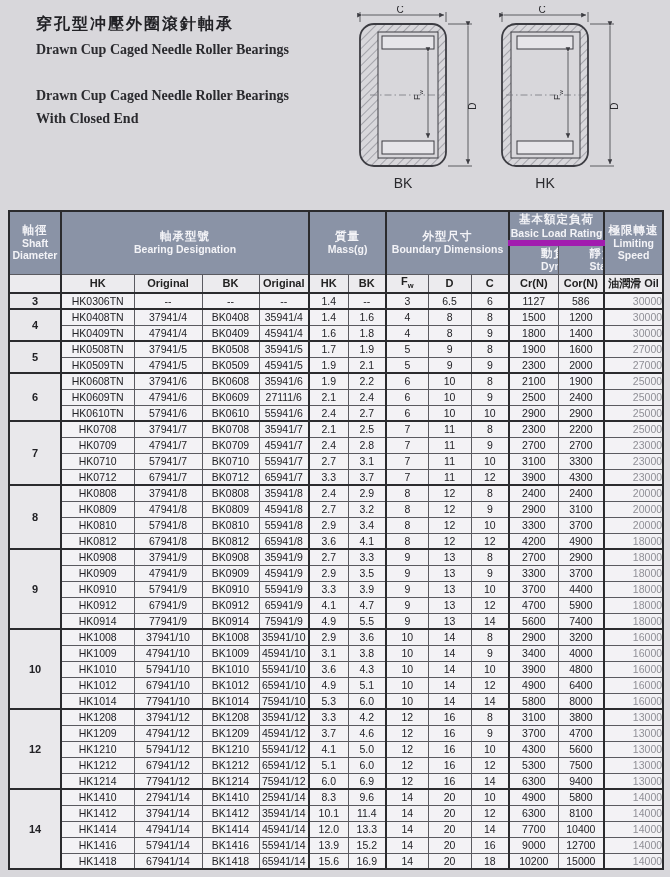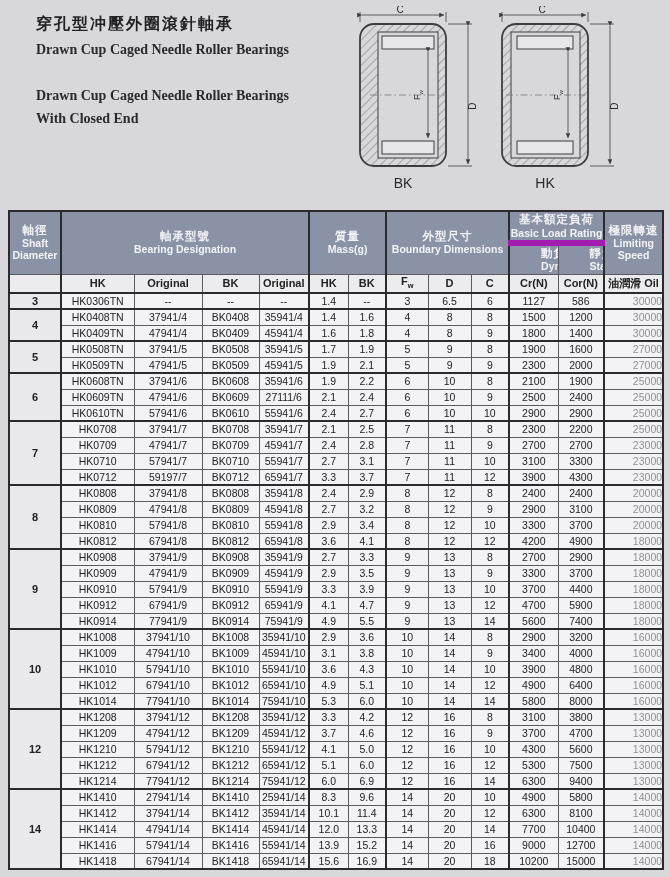--- a/index.html
+++ b/index.html
@@ -357,21 +357,21 @@
           <td>3.1</td>
           <td class="sep">7</td>
           <td>11</td>
           <td>10</td>
           <td class="sep">3100</td>
           <td>3300</td>
           <td class="sep speed">23000</td>
         </tr>
         <tr>
           <td class="sep">HK0712</td>
-          <td>59197/7</td>
+          <td>67941/7</td>
           <td>BK0712</td>
           <td>65941/7</td>
           <td class="sep">3.3</td>
           <td>3.7</td>
           <td class="sep">7</td>
           <td>11</td>
           <td>12</td>
           <td class="sep">3900</td>
           <td>4300</td>
           <td class="sep speed">23000</td>

